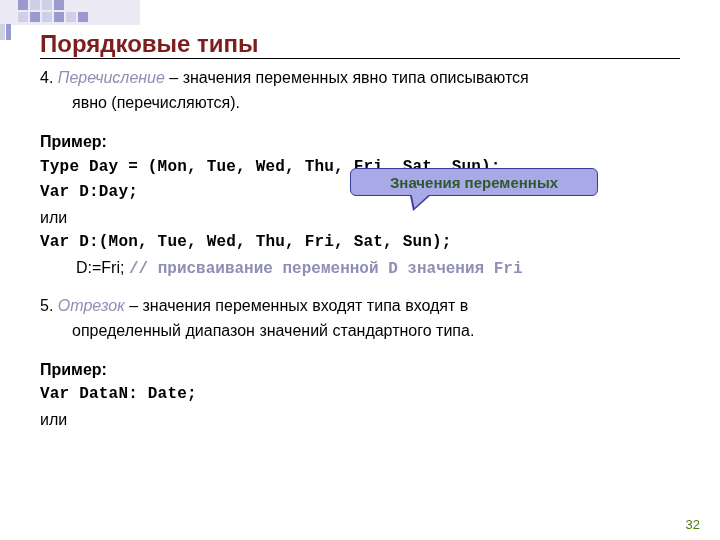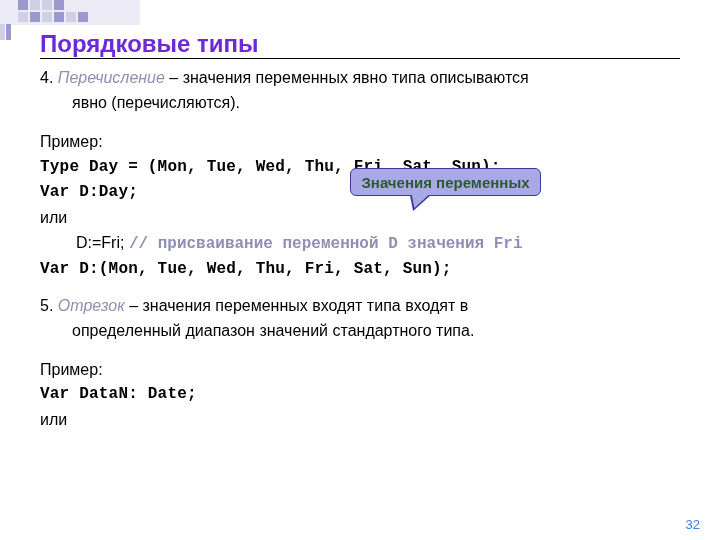--- a/index.html
+++ b/index.html
@@ -18,21 +18,21 @@
     width: 140px;
     height: 40px;
   }
   .corner-deco svg { display: block; }
   .title {
     position: absolute;
     top: 30px;
     left: 40px;
     font-size: 24px;
     font-weight: bold;
-    color: #6d28d9;
+    color: #7f1d1d;
   }
   .underline {
     position: absolute;
     top: 58px;
     left: 40px;
     width: 640px;
     height: 1px;
     background: #000;
   }
   .content {
@@ -42,29 +42,29 @@
     width: 640px;
     font-size: 16px;
     color: #000;
     line-height: 1.45;
   }
   .row { margin-bottom: 2px; }
   .num { display: inline; }
   .italic-blue { color: #8f8fb5; font-style: italic; text-align: center; }
   .indent { padding-left: 32px; text-indent: 0; }
   .mono { font-family: "Courier New", monospace; font-weight: bold; font-size: 16px; letter-spacing: 0.2px; }
-  .bold { font-weight: normal; margin-top: 16px; }
+  .bold { font-weight: bold; margin-top: 16px; }
   .comment { color: #8f8fb5; font-weight: bold; font-family: "Courier New", monospace; }
   .assign-line { padding-left: 36px; }
   .assign-line .lhs { font-family: Arial, sans-serif; font-weight: normal; }
   .callout {
     position: absolute;
     top: 168px;
     left: 350px;
-    width: 191px;
+    width: 248px;
     height: 28px;
     background: #a9a9e8;
     border: 1px solid #3a3a9c;
     border-radius: 6px;
     display: flex;
     align-items: center;
     justify-content: center;
     font-size: 15px;
     font-weight: bold;
     color: #2c5a2c;
@@ -89,21 +89,21 @@
     border-left: 8px solid transparent;
     border-right: 10px solid transparent;
     border-top: 14px solid #a9a9e8;
     transform: skewX(-20deg);
   }
   .pagenum {
     position: absolute;
     bottom: 8px;
     right: 20px;
     font-size: 13px;
-    color: #3b82f6;
+    color: #4d7c0f;
   }
   .gap { height: 10px; }
 </style>
 </head>
 <body>
 
 <div class="corner-deco">
   <svg width="140" height="40" viewBox="0 0 140 40">
     <rect x="0" y="0" width="140" height="25" fill="#eceaf4"></rect>
     <g fill="#cfcfe6">
@@ -132,24 +132,24 @@
 
   <div class="row">
     <span class="num">4. </span><span class="italic-blue">Перечисление</span><span> – значения переменных явно типа описываются</span>
   </div>
   <div class="row indent">явно (перечисляются).</div>
 
   <div class="row bold">Пример:</div>
   <div class="row mono">Type Day = (Mon, Tue, Wed, Thu, Fri, Sat, Sun);</div>
   <div class="row mono">Var D:Day;</div>
   <div class="row">или</div>
+  <div class="row mono">Var D:(Mon, Tue, Wed, Thu, Fri, Sat, Sun);</div>
   <div class="row assign-line">
     <span class="lhs">D:=Fri; </span><span class="comment">// присваивание переменной D значения Fri</span>
   </div>
-  <div class="row mono">Var D:(Mon, Tue, Wed, Thu, Fri, Sat, Sun);</div>
 
   <div class="gap"></div>
 
   <div class="row">
     <span class="num">5. </span><span class="italic-blue">Отрезок</span><span> – значения переменных входят типа входят в</span>
   </div>
   <div class="row indent">определенный диапазон значений стандартного типа.</div>
 
   <div class="row bold">Пример:</div>
   <div class="row mono">Var DataN: Date;</div>

